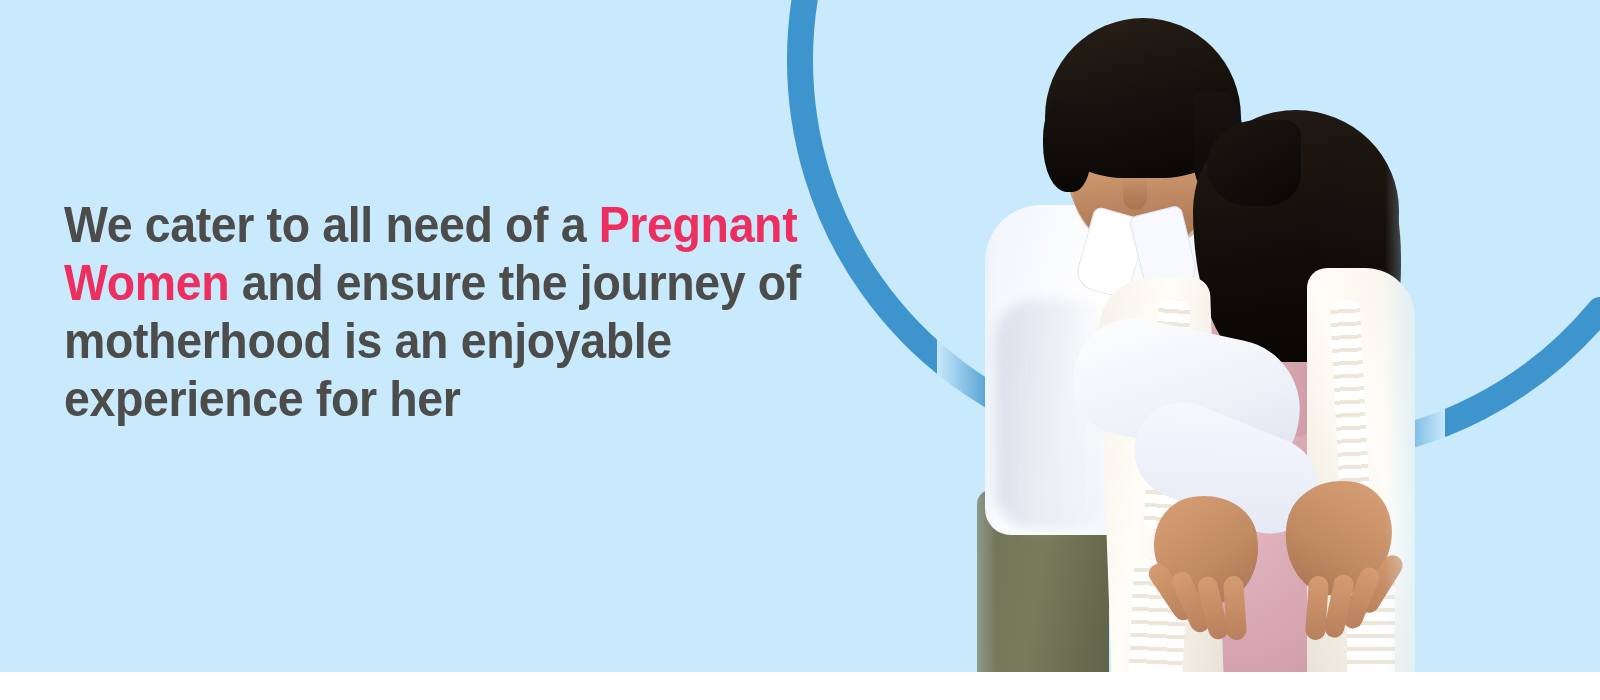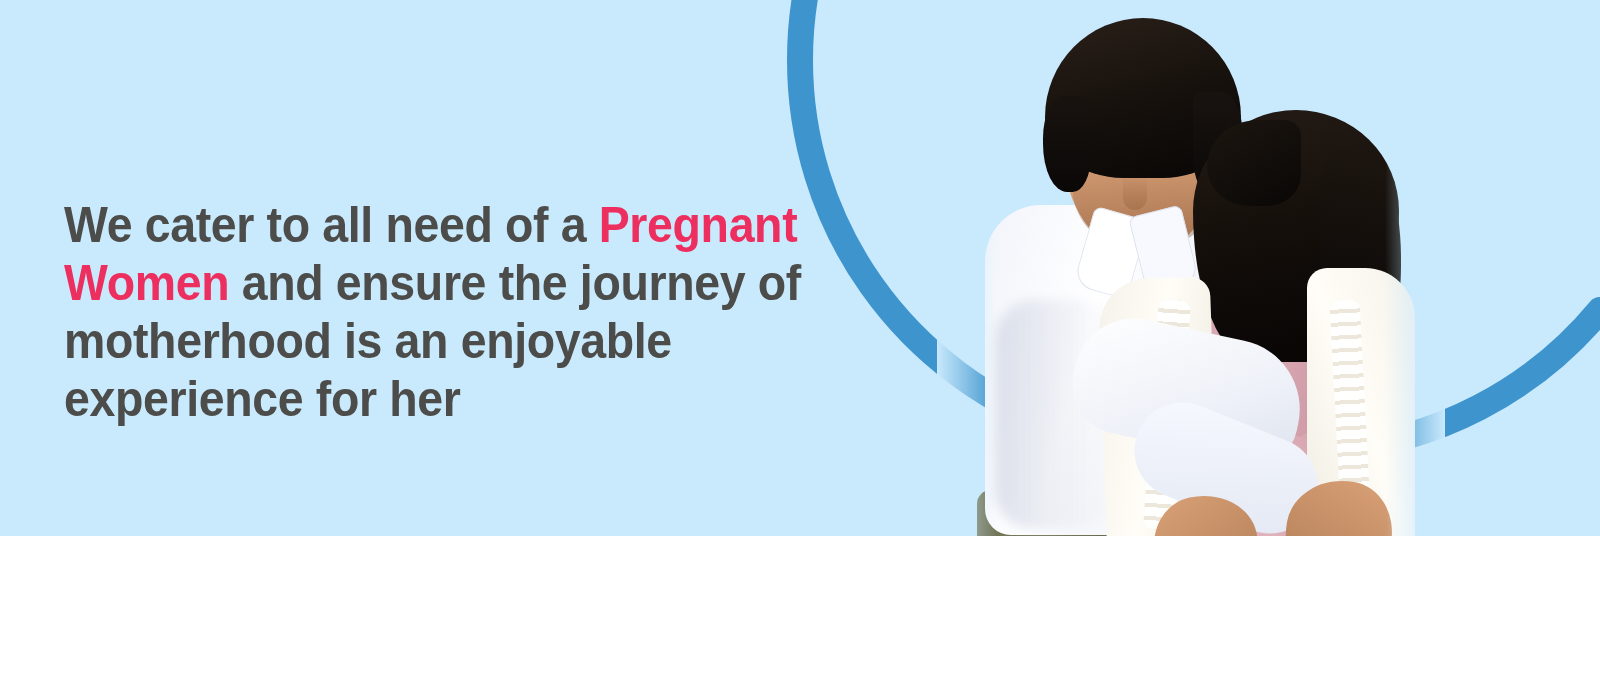--- a/index.html
+++ b/index.html
@@ -3,21 +3,21 @@
 <meta charset="utf-8">
 <style>
   html, body {
     margin: 0;
     padding: 0;
     background: #ffffff;
   }
   #banner {
     position: relative;
     width: 1600px;
-    height: 536px;
+    height: 672px;
     overflow: hidden;
     background: #c9e9fc;
     font-family: "Liberation Sans", "DejaVu Sans", sans-serif;
   }
 
   
   .ring-layer {
     position: absolute;
     inset: 0;
     width: 1600px;

